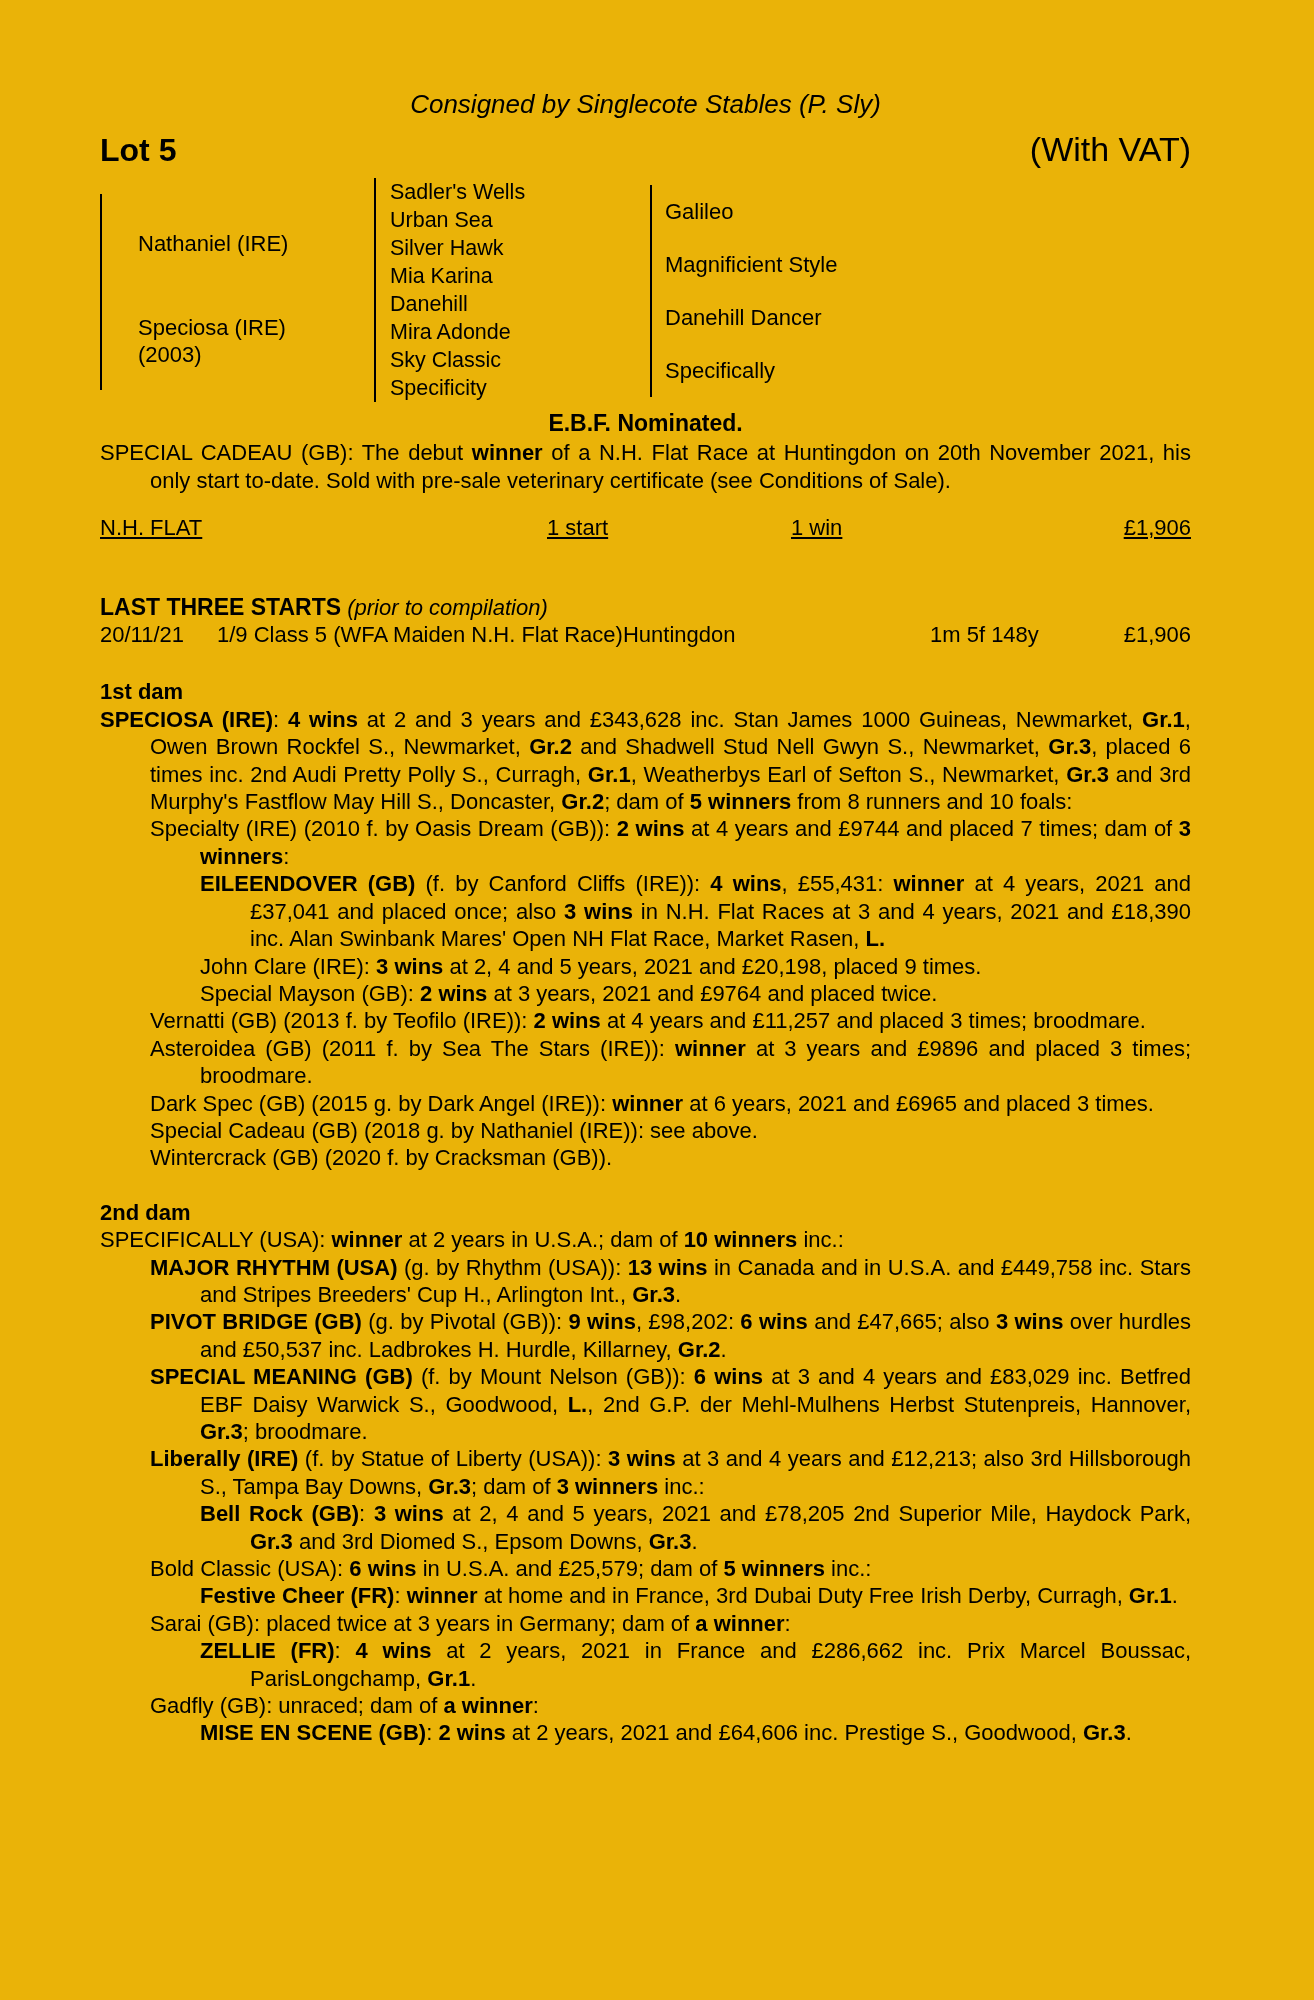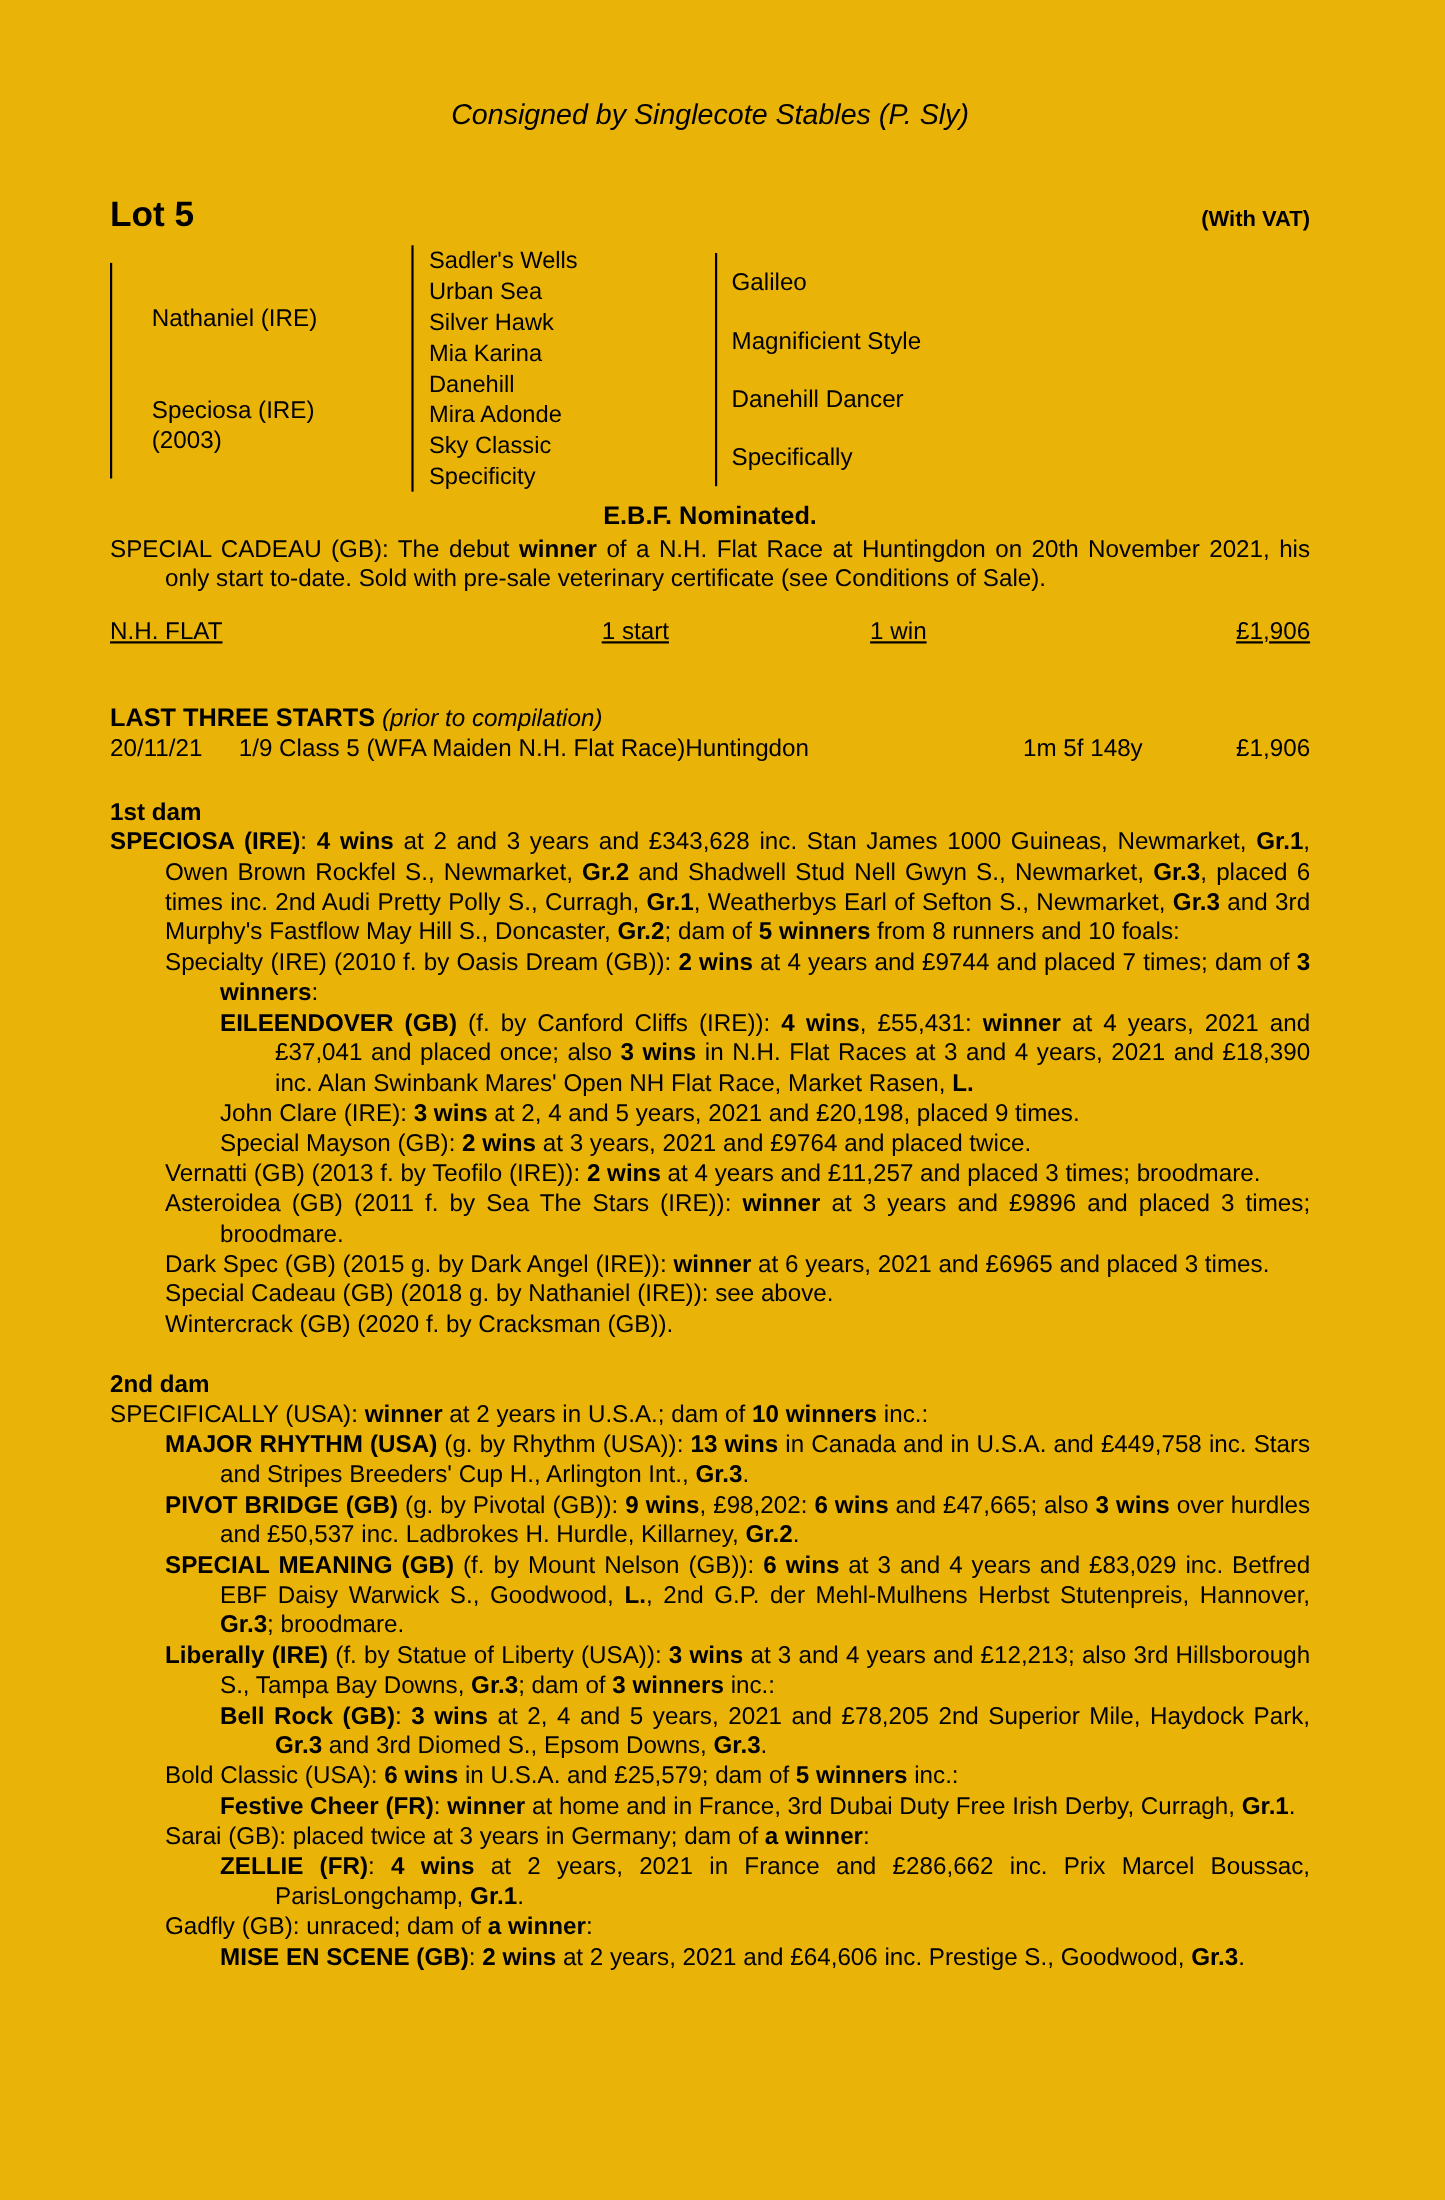--- a/index.html
+++ b/index.html
@@ -15,22 +15,22 @@
     margin:0 auto;
   }
   .b{font-weight:bold;}
   .consignor{
     text-align:center;font-style:italic;font-size:26px;line-height:32px;
   }
   .lot-row{
     display:flex;justify-content:space-between;align-items:baseline;
     margin-top:12px;
   }
-  .lot-number{font-weight:bold;font-size:32px;line-height:36px;margin-top:44px;}
-  .vat-badge{font-weight:bold;font-size:20px;margin-left:32px;}
+  .lot-number{font-weight:bold;font-size:32px;line-height:36px;}
+  .vat-badge{font-weight:normal;font-size:34px;margin-left:32px;}
   
   .pedigree{display:flex;height:224px;margin-top:10px;}
   .ped-name{width:286px;box-sizing:border-box;padding-top:60px;line-height:28px;}
   .ped-horse-name{font-weight:bold;font-size:23px;}
   .ped-col{box-sizing:border-box;border-left:2px solid #000;display:flex;flex-direction:column;}
   .ped-parents{width:274px;margin:16px 0 12px;padding-left:23px;}
   .ped-parent-cell{flex:1;display:flex;flex-direction:column;justify-content:center;padding-left:13px;line-height:27px;}
   .ped-gp{width:257px;margin:7px 0 5px;}
   .gp-cell{flex:1;display:flex;align-items:center;padding-left:13px;}
   .ped-gg{width:276px;justify-content:space-between;padding-left:14px;font-size:21.5px;line-height:28px;}

